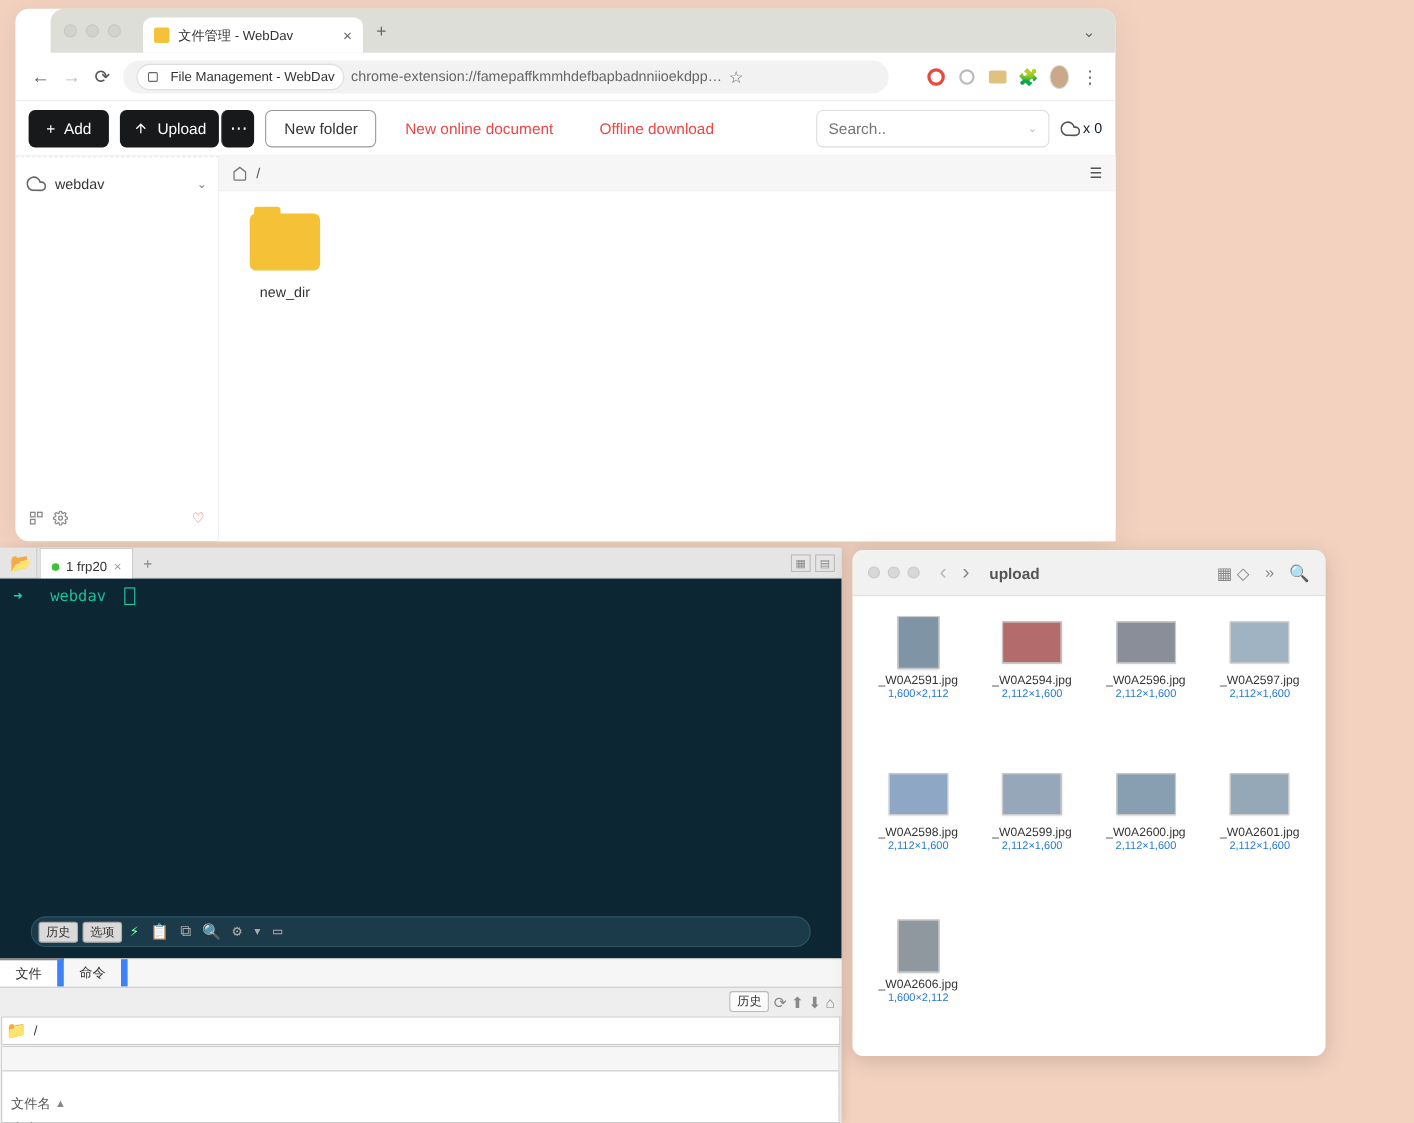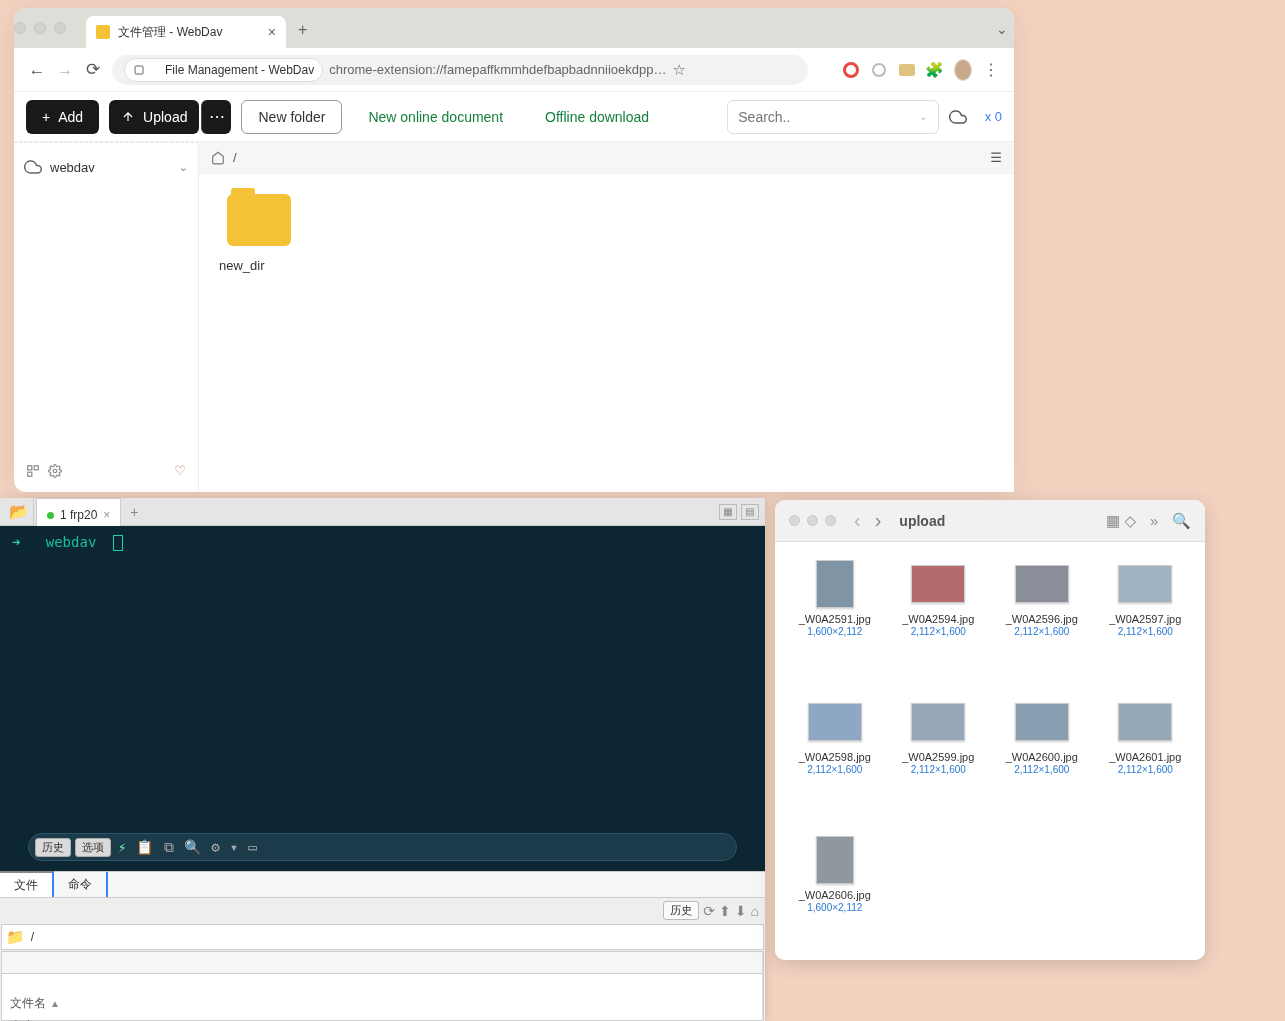--- a/index.html
+++ b/index.html
@@ -19,21 +19,22 @@
   width: 1000px; height: 484px;
   background: #fff;
   border-radius: 12px;
   box-shadow: 0 4px 30px rgba(0,0,0,.08);
   display: flex; flex-direction: column;
 }
 .tabstrip {
   height: 40px; background: #deded9;
   border-radius: 12px 12px 0 0;
   display: flex; align-items: center;
-  padding: 0 0;
+  padding: 0 12px;
+  margin-left: 32px;
 }
 .traffic { display:flex; gap:8px; margin-right:20px; }
 .traffic span { width:12px;height:12px;border-radius:50%;background:#d3d3ce;border:1px solid #c7c7c1; }
 .tab {
   height: 32px; background:#fff;
   border-radius: 8px 8px 0 0;
   display:flex; align-items:center;
   padding: 0 10px; gap:8px;
   margin-top:8px;
   min-width: 200px;
@@ -51,21 +52,21 @@
 }
 .nav-btn { color:#555; cursor:pointer; font-size:17px; width:18px; text-align:center; }
 .nav-btn.disabled { color:#bbb; }
 .omnibox {
   flex:1; height:30px; background:#f2f2f2; border-radius:16px;
   display:flex; align-items:center; padding:0 12px; gap:6px;
   font-size:13px;
 }
 .omni-badge {
   background:#fff; border:1px solid #ddd; border-radius:12px;
-  height:24px; display:flex; align-items:center; padding:0 8px; gap:20px;
+  height:24px; display:flex; align-items:center; padding:0 8px; gap:10px;
   font-size:12px; color:#333;
 }
 .omni-url { color:#666; overflow:hidden; text-overflow:ellipsis; white-space:nowrap; }
 .omni-star { color:#666;font-size:15px; }
 .tb-ico { width:18px;height:18px; display:flex;align-items:center;justify-content:center;cursor:pointer;color:#888; }
 .tb-ico.apps { display:grid;grid-template-columns:1fr 1fr;grid-template-rows:1fr 1fr;gap:2px;width:14px;height:14px; }
 .tb-ico.apps span{background:#6ea8e0;border-radius:2px;}
 .tb-ico.apps span:nth-child(2){background:#e57373;}
 .tb-ico.apps span:nth-child(3){background:#81c784;}
 .tb-ico.apps span:nth-child(4){background:#ffb74d;}
@@ -79,39 +80,39 @@
 
 .actionbar {
   height: 50px; display:flex; align-items:center;
   padding: 0 12px; gap:10px; border-bottom:1px solid #f1f1f1;
 }
 .btn{height:34px;border-radius:6px;display:flex;align-items:center;padding:0 16px;gap:8px;font-size:14px;cursor:pointer;}
 .btn-dark{background:#18191b;color:#fff;}
 .btn-dark-sm{background:#18191b;color:#fff;padding:0 12px;}
 .btn-dark-more{background:#18191b;color:#fff;width:30px;padding:0;justify-content:center;font-size:16px;margin-left:-8px;border-left:1px solid #444;}
 .btn-outline{border:1px solid #999;color:#333;}
-.btn-ghost{color:#15803d;}
+.btn-ghost{color:#ef4444;}
 .search-box{height:34px;border:1px solid #ddd;border-radius:6px;display:flex;align-items:center;padding:0 10px;flex:0 0 180px;color:#aaa;font-size:14px;margin-left:auto;}
 .search-box input{border:none;outline:none;flex:1;font-size:14px;}
 .search-caret{font-size:10px;color:#bbb;}
-.cloud-count{display:flex;align-items:center;gap:18px;color:#3b82f6;font-size:13px;}
+.cloud-count{display:flex;align-items:center;gap:3px;color:#0f172a;font-size:13px;}
 
 
 .app-body { flex:1; display:flex; }
 .sidebar { width:185px; border-right:1px solid #eee; padding:8px 10px; display:flex;flex-direction:column; border-top:1px dashed #e4e4e4; }
 .sb-item { display:flex; align-items:center; gap:8px; height:32px; cursor:pointer; }
 .sb-caret { margin-left:auto; color:#888; font-size:11px; }
 .sb-bottom { margin-top:auto; display:flex; align-items:center; gap:8px; padding:6px 2px; color:#888; }
 .heart { margin-left:auto; color:#e07474; }
 
 .content { flex:1; display:flex; flex-direction:column; background:#fafafa; }
 .breadcrumb { height:32px; display:flex; align-items:center; padding:0 12px; gap:8px; font-size:13px; color:#555; border-bottom:1px solid #f1f1f1; background:#f6f6f6; border-radius:0 0 0 0;}
 .bc-more { margin-left:auto; cursor:pointer; }
 .content-area { flex:1; background:#fff; padding:20px; }
-.folder-item { width:80px; text-align:left; cursor:pointer; }
+.folder-item { width:80px; text-align:center; cursor:pointer; }
 .folder-icon { width:64px;height:52px;background:#f5c237;border-radius:6px;margin:0 auto 12px; position:relative; }
 .folder-icon::before{content:"";position:absolute;top:-6px;left:4px;width:24px;height:10px;background:#f5c237;border-radius:3px 3px 0 0;}
 .folder-label { font-size:13px; color:#333; }
 
 
 .finalshell {
   position:absolute; left:0; top:498px;
   width:765px; height:523px;
   background:#f0f0f0;
   display:flex;flex-direction:column;
@@ -132,21 +133,21 @@
 .arrow { color:#1fd1b0; }
 .cursor-box { display:inline-block; width:10px; height:16px; border:1px solid #1fd1b0; margin-left:8px; vertical-align:middle;}
 .cmdbar-wrap { position:absolute; left:28px; right:28px; bottom:10px; }
 .cmdbar{height:28px;background:#1b3a4a;border:1px solid #2d5568;border-radius:14px;display:flex;align-items:center;padding:0 6px;gap:4px;font-size:12px;}
 .cmdbar-hint{color:#aaa;flex:1;padding-left:6px;}
 .cmdbar-btn{background:#dadada;color:#333;border:1px solid #aaa;border-radius:3px;padding:1px 6px;font-size:11px;cursor:pointer;}
 .cmdbar-ico{color:#7fa;font-size:14px;padding:0 3px;cursor:pointer;}
 .cmdbar-ico.grey{color:#aaa;}
 
 .fs-bottom-tabs{height:26px;display:flex;border-top:1px solid #ccc;background:#f6f6f6;}
-.fs-btab{padding:4px 14px;font-size:12px;border-right:2px solid #3b82f6;cursor:pointer;}
+.fs-btab{padding:4px 14px;font-size:12px;border-right:6px solid #3b82f6;cursor:pointer;}
 .fs-btab.active{background:#fff;border-top:2px solid #888;margin-top:-1px;}
 
 .fs-filebar{height:26px;display:flex;align-items:center;padding:0 6px;gap:4px;border-top:1px solid #ccc;background:#eee;font-size:12px;}
 .fs-filebar .btn-s{border:1px solid #bbb;padding:1px 6px;border-radius:3px;background:#fafafa;cursor:pointer;font-size:11px;}
 .fs-filebar .spacer{flex:1;}
 .fs-filebar .ico-s{color:#888;font-size:14px;cursor:pointer;}
 
 .fs-path{height:26px;display:flex;align-items:center;background:#fff;border:1px solid #ccc;margin:1px;padding:0 4px;gap:6px;font-size:12px;}
 .fs-path-folder{color:#3b8bd4;font-size:15px;}
 

